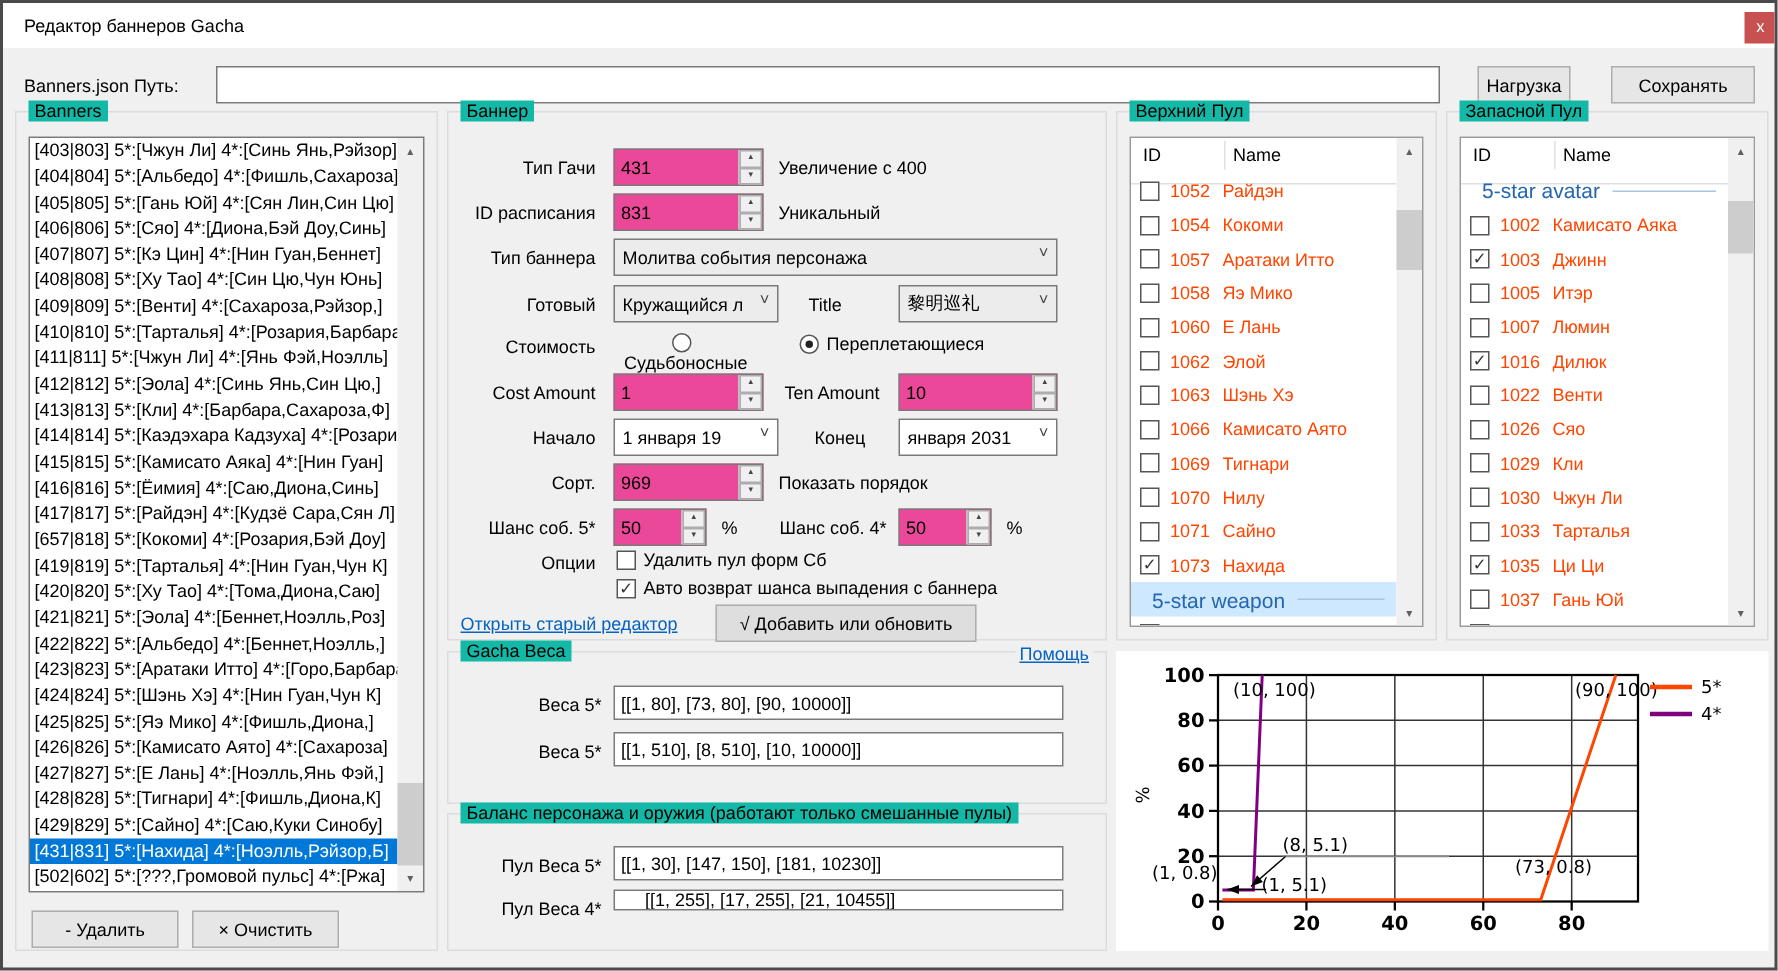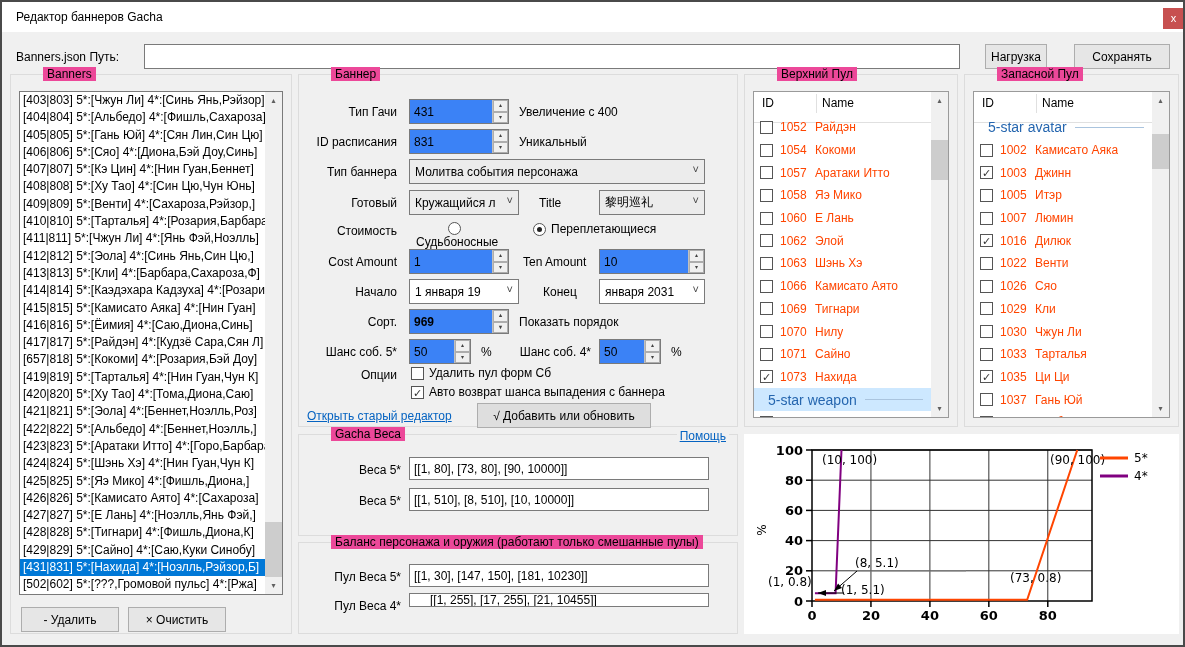--- a/index.html
+++ b/index.html
@@ -5,29 +5,29 @@
   html,body{margin:0;padding:0;background:#9a9a9a;}
   *{box-sizing:border-box;font-family:"Liberation Sans",sans-serif;}
   #app{position:relative;width:1185px;height:647px;background:#f0f0f0;border:2px solid #4a4a4a;overflow:hidden;}
   
   #titlebar{position:absolute;left:0;top:0;width:100%;height:30px;background:#ffffff;}
   #title-text{position:absolute;left:14px;top:8px;font-size:12px;color:#000;}
   #close-btn{position:absolute;left:1161px;top:6px;width:21px;height:21px;background:#c75050;color:#fff;
     font-size:11px;text-align:center;line-height:21px;cursor:pointer;}
   
   .groupbox{position:absolute;border:1px solid #dcdcdc;background:#f0f0f0;}
-  .gb-title{position:absolute;top:-8px;left:8px;background:#ec4899;padding:0 4px;font-size:12px;color:#000;white-space:nowrap;margin-left:24px;}
+  .gb-title{position:absolute;top:-8px;left:8px;background:#14b8a6;padding:0 4px;font-size:12px;color:#000;white-space:nowrap;}
   .btn{position:absolute;background:#e6e6e6;border:1px solid #adadad;font-size:12px;color:#000;
     text-align:center;display:flex;align-items:center;justify-content:center;cursor:pointer;}
   .txt{position:absolute;background:#fff;border:1px solid #7a7a7a;font-size:12px;color:#000;
     padding:0 4px;display:flex;align-items:center;white-space:nowrap;overflow:hidden;}
   .lbl{position:absolute;font-size:12px;color:#000;white-space:nowrap;}
   .lbl.r{text-align:right;}
   .link{position:absolute;font-size:12px;color:#0563c1;text-decoration:underline;white-space:nowrap;cursor:pointer;}
-  .spin{position:absolute;background:#3b82f6;border:1px solid #7a7a7a;}
+  .spin{position:absolute;background:#ec4899;border:1px solid #7a7a7a;}
   .spin .val{position:absolute;left:4px;top:0;right:18px;bottom:0;font-size:12px;display:flex;align-items:center;overflow:hidden;}
   .spin .ud{position:absolute;right:0;top:0;width:16px;height:100%;border-left:1px solid #c0c0c0;display:flex;flex-direction:column;}
   .spin .ud span{flex:1;background:#f0f0f0;border:1px solid #adadad;font-size:6px;color:#444;text-align:center;line-height:9px;cursor:pointer;}
   .combo{position:absolute;background:#ececec;border:1px solid #7a7a7a;font-size:12px;color:#000;
     padding:0 18px 0 5px;display:flex;align-items:center;white-space:nowrap;overflow:hidden;cursor:pointer;}
   .combo:after{content:"\02C5";position:absolute;right:5px;top:50%;margin-top:-9px;color:#444;font-size:11px;}
   .chk{width:13px;height:13px;background:#fff;border:1px solid #555;display:inline-block;
     font-size:11px;line-height:12px;text-align:center;color:#333;flex:none;cursor:pointer;}
   .radio{width:13px;height:13px;border:1px solid #555;border-radius:50%;background:#fff;display:inline-block;position:relative;flex:none;cursor:pointer;}
   .radio.sel:after{content:"";position:absolute;left:3px;top:3px;width:5px;height:5px;border-radius:50%;background:#222;}
@@ -175,21 +175,21 @@
           <span>▾</span>
         </span>
     </div>
 
     <span class="lbl r" style="left:2px;top:210px;width:96px;">Начало</span>
     <div class="combo" style="left:110px;top:204px;width:110px;height:25px;background:#fff;">1  января  19</div>
     <span class="lbl" style="left:244px;top:210px;">Конец</span>
     <div class="combo" style="left:300px;top:204px;width:106px;height:25px;background:#fff;">января  2031</div>
 
     <span class="lbl r" style="left:2px;top:240px;width:96px;">Сорт.</span>
-    <div class="spin" style="left:110px;top:234px;width:100px;height:25px;font-weight:bold;">
+    <div class="spin" style="left:110px;top:234px;width:100px;height:25px;">
       <span class="val">969</span>
       <span class="ud">
           <span>▴</span>
           <span>▾</span>
         </span>
     </div>
     <span class="lbl" style="left:220px;top:240px;">Показать порядок</span>
 
     <span class="lbl r" style="left:2px;top:270px;width:96px;">Шанс соб. 5*</span>
     <div class="spin" style="left:110px;top:264px;width:62px;height:25px;">

